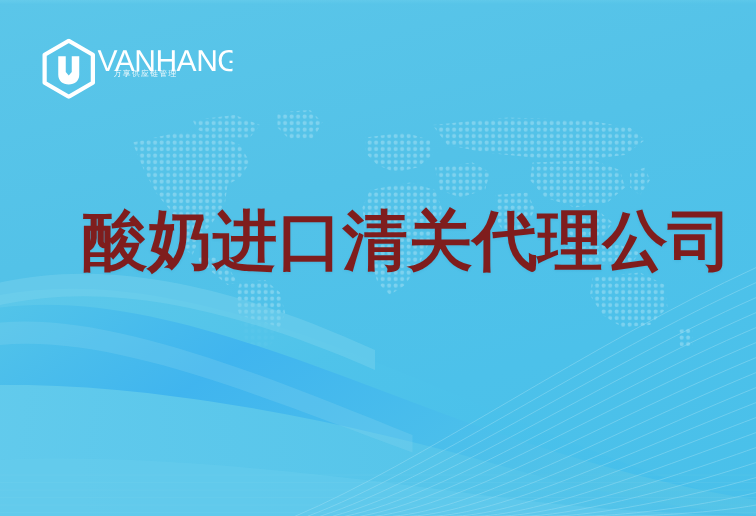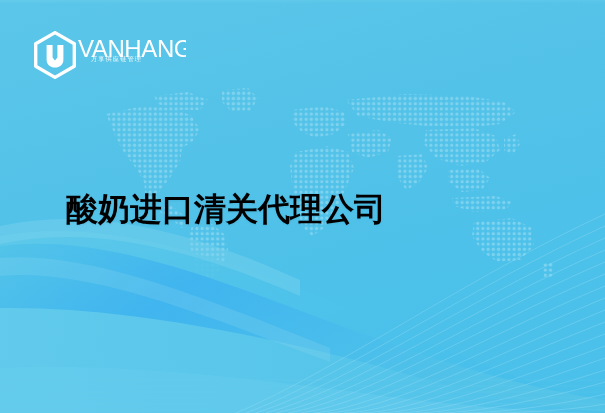--- a/index.html
+++ b/index.html
@@ -67,25 +67,25 @@
     color: #ffffff;
     white-space: nowrap;
     font-family: "DejaVu Sans", sans-serif;
     opacity: .95;
   }
 
   
   #headline {
     position: absolute;
     left: 66px;
-    top: 183px;
-    font-size: 32px;
+    top: 167px;
+    font-size: 52px;
     line-height: 52px;
     font-weight: bold;
-    color: #000000;
+    color: #7f1d1d;
     letter-spacing: 0px;
     white-space: nowrap;
     font-family: "DejaVu Sans", sans-serif;
     text-shadow: 0 1px 2px rgba(40,140,180,.18);
   }
 
   
   #tel {
     position: absolute;
     right: 19px;

